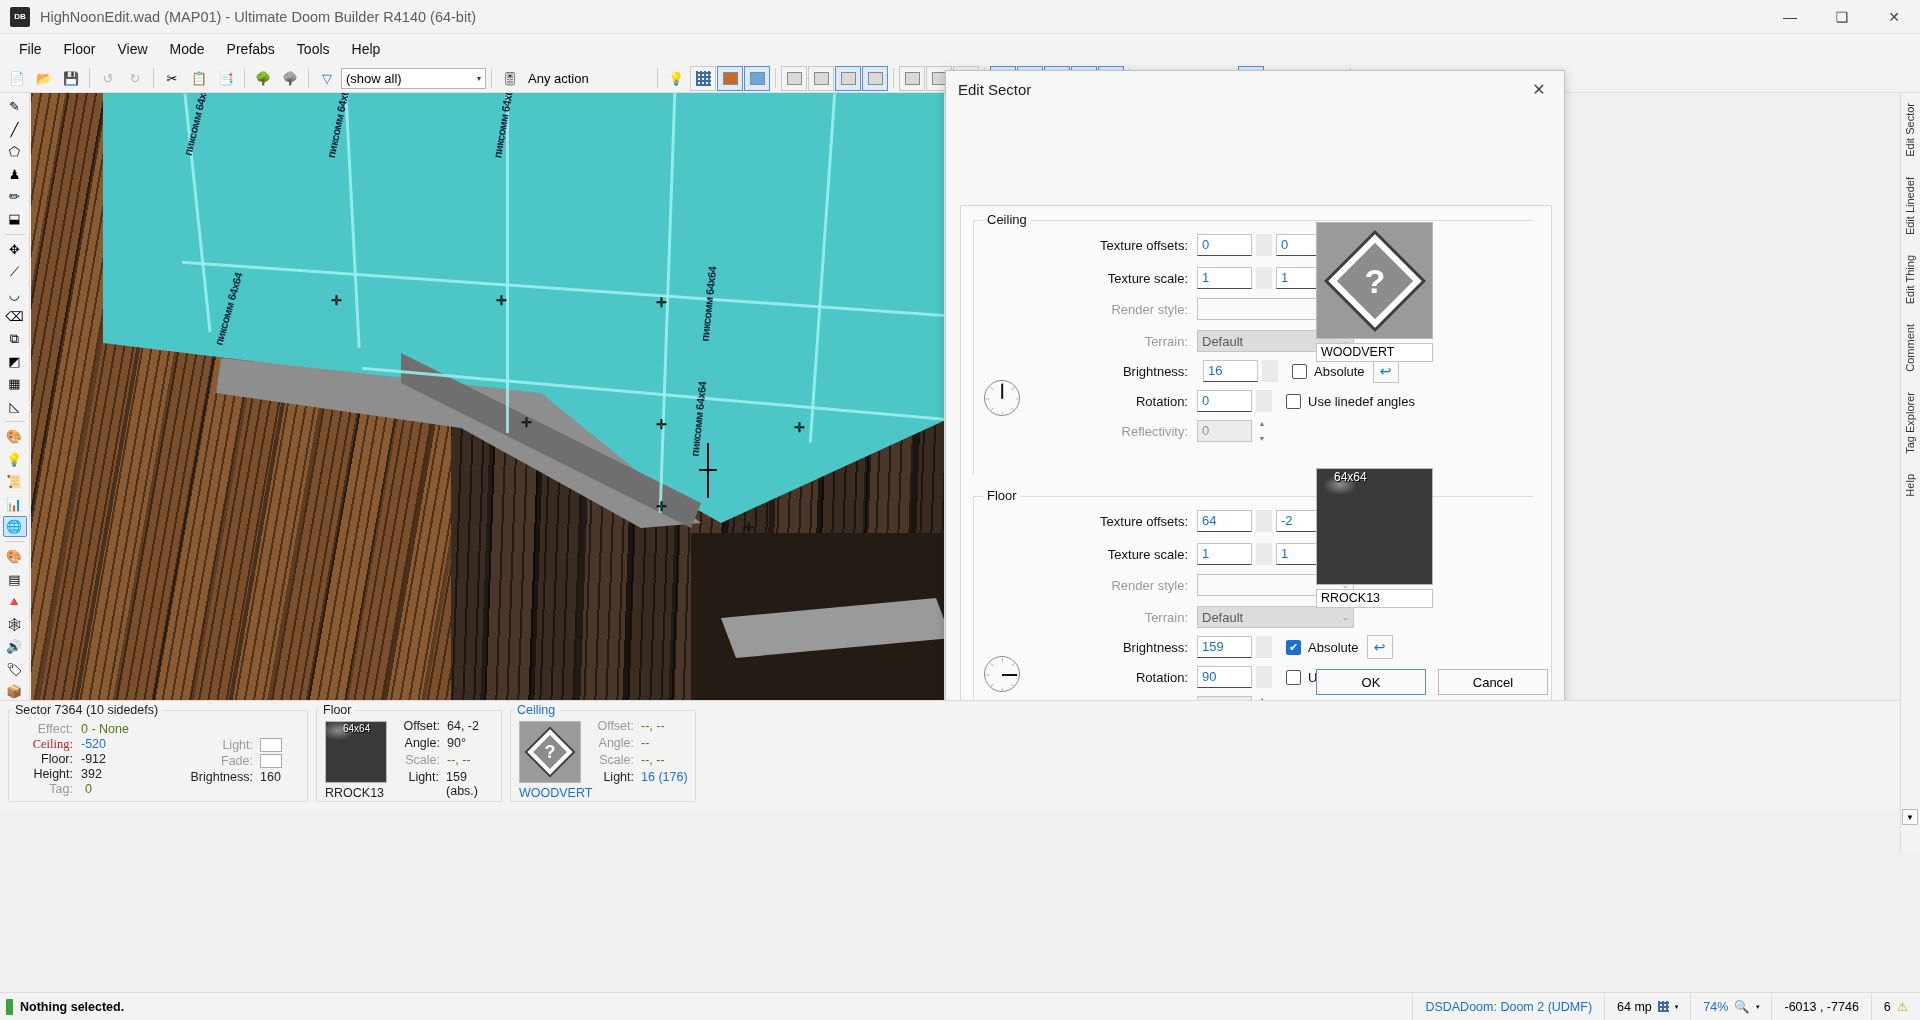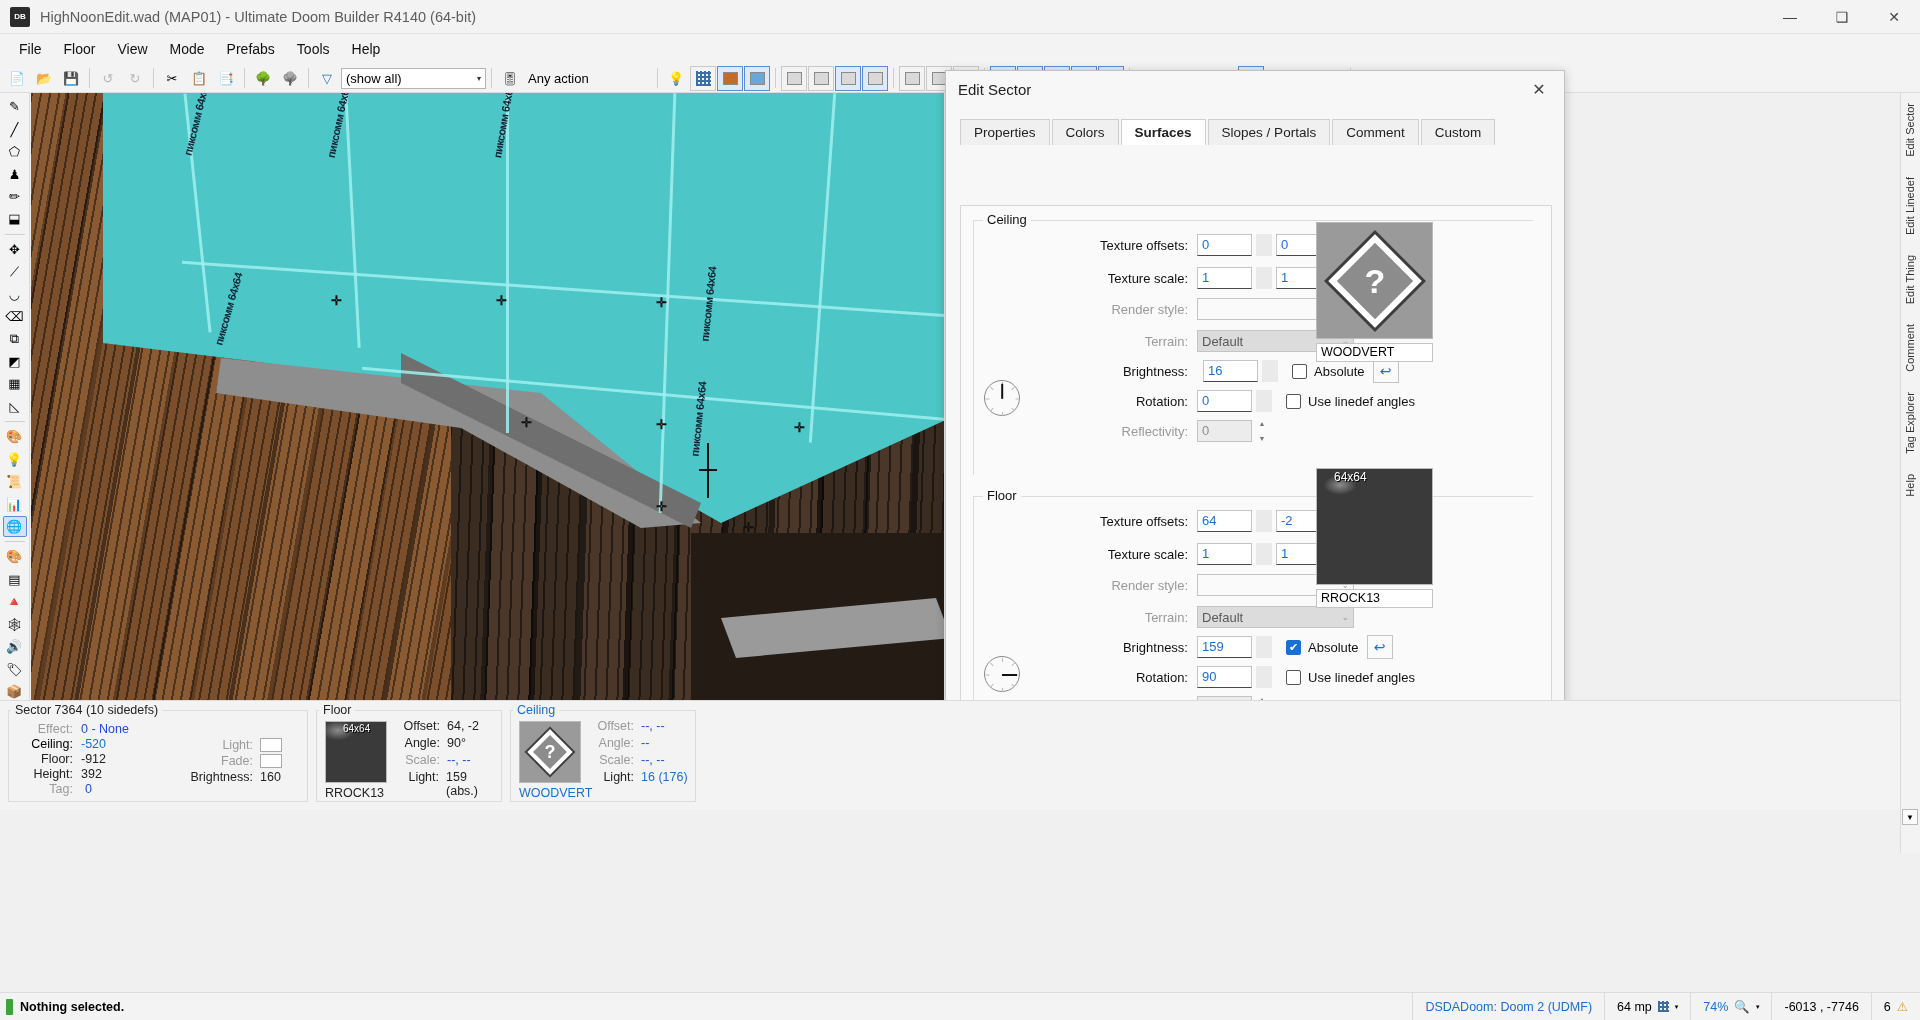--- a/index.html
+++ b/index.html
@@ -206,21 +206,21 @@
   #infopanel { position:absolute; left:0; top:700px; width:1900px; height:110px;
                background:#f3f3f3; border-top:1px solid #dcdcdc; }
   .ip-group { position:absolute; border:1px solid #dcdcdc; }
   .ip-title { position:absolute; top:-8px; left:2px; background:#f3f3f3; padding:0 4px;
               font-size:12.5px; color:#222; }
   .ip-title.blue { color:#1a6fd4; }
   .ip-k { font-size:12.5px; color:#222; }
   .ip-k.dim { color:#9a9a9a; }
   .ip-v { font-size:12.5px; color:#222; }
   .ip-v.blue { color:#1a6fd4; }
-  .ip-v.dim { color:#1d4ed8; }
+  .ip-v.dim { color:#4d7c0f; }
   .ip-sw { width:22px; height:14px; border:1.4px solid #aaa; background:#fff; }
 
   
   #statusbar { position:absolute; left:0; bottom:0; width:1920px; height:28px;
                background:#f3f3f3; border-top:1px solid #dcdcdc; display:flex;
                align-items:center; font-size:12.5px; }
   #status-led { width:7px; height:16px; background:#3aa33a; border-radius:1px; margin:0 7px 0 6px; }
   .sb-cell { height:28px; display:flex; align-items:center; padding:0 12px;
              border-left:1px solid #dcdcdc; gap:6px; }
   .sb-blue { color:#1a6fd4; }
@@ -424,28 +424,20 @@
   <div class="vtab">Help</div>
   <div id="scroll-dn">▼</div>
 </div>
 
 <div id="dialog">
   <div id="dlg-title">
     <span>Edit Sector</span>
     <span id="dlg-close">✕</span>
   </div>
 
-  <div id="dlg-tabs">
-    <div class="tab">Properties</div>
-    <div class="tab">Colors</div>
-    <div class="tab active">Surfaces</div>
-    <div class="tab">Slopes / Portals</div>
-    <div class="tab">Comment</div>
-    <div class="tab">Custom</div>
-  </div>
 
   <div id="tabpanel">
 
     <div class="group" style="left:12px; top:14px; width:560px; height:255px;">
       <div class="group-line"></div>
       <div class="group-lineL"></div>
       <div class="group-title">Ceiling</div>
 
       <div class="row" style="left:0; top:14px;">
         <span class="lbl" style="width:215px;">Texture offsets:</span>
@@ -611,33 +603,37 @@
     <div class="texbox" style="left:355px; top:262px;">
       <div class="texprev">
         <div class="rock-tex"></div>
         <span class="tex-dim">64x64</span>
       </div>
       <div class="texname">RROCK13</div>
     </div>
 
   </div>
 
+  <div id="dlg-buttons">
+    <div class="dbtn primary">OK</div>
+    <div class="dbtn">Cancel</div>
+  </div>
 </div>
 
 <div id="infopanel">
 
   <div class="ip-group" style="left:8px; top:9px; width:300px; height:92px;">
     <div class="ip-title">Sector 7364 (10 sidedefs)</div>
     <div style="position:absolute;left:10px;top:11px;">
       <div style="display:flex;gap:8px;height:15px;">
         <span class="ip-k dim" style="width:54px;text-align:right;">Effect:</span>
         <span class="ip-v dim">0 - None</span>
       </div>
       <div style="display:flex;gap:8px;height:15px;">
-        <span class="ip-k" style="width:54px;text-align:right;color:#000000;">Ceiling:</span>
+        <span class="ip-k" style="width:54px;text-align:right;color:#b91c1c;font-family:Liberation Serif, serif;">Ceiling:</span>
         <span class="ip-v blue">-520</span>
       </div>
       <div style="display:flex;gap:8px;height:15px;">
         <span class="ip-k" style="width:54px;text-align:right;">Floor:</span>
         <span class="ip-v">-912</span>
       </div>
       <div style="display:flex;gap:8px;height:15px;">
         <span class="ip-k" style="width:54px;text-align:right;">Height:</span>
         <span class="ip-v">392</span>
       </div>

